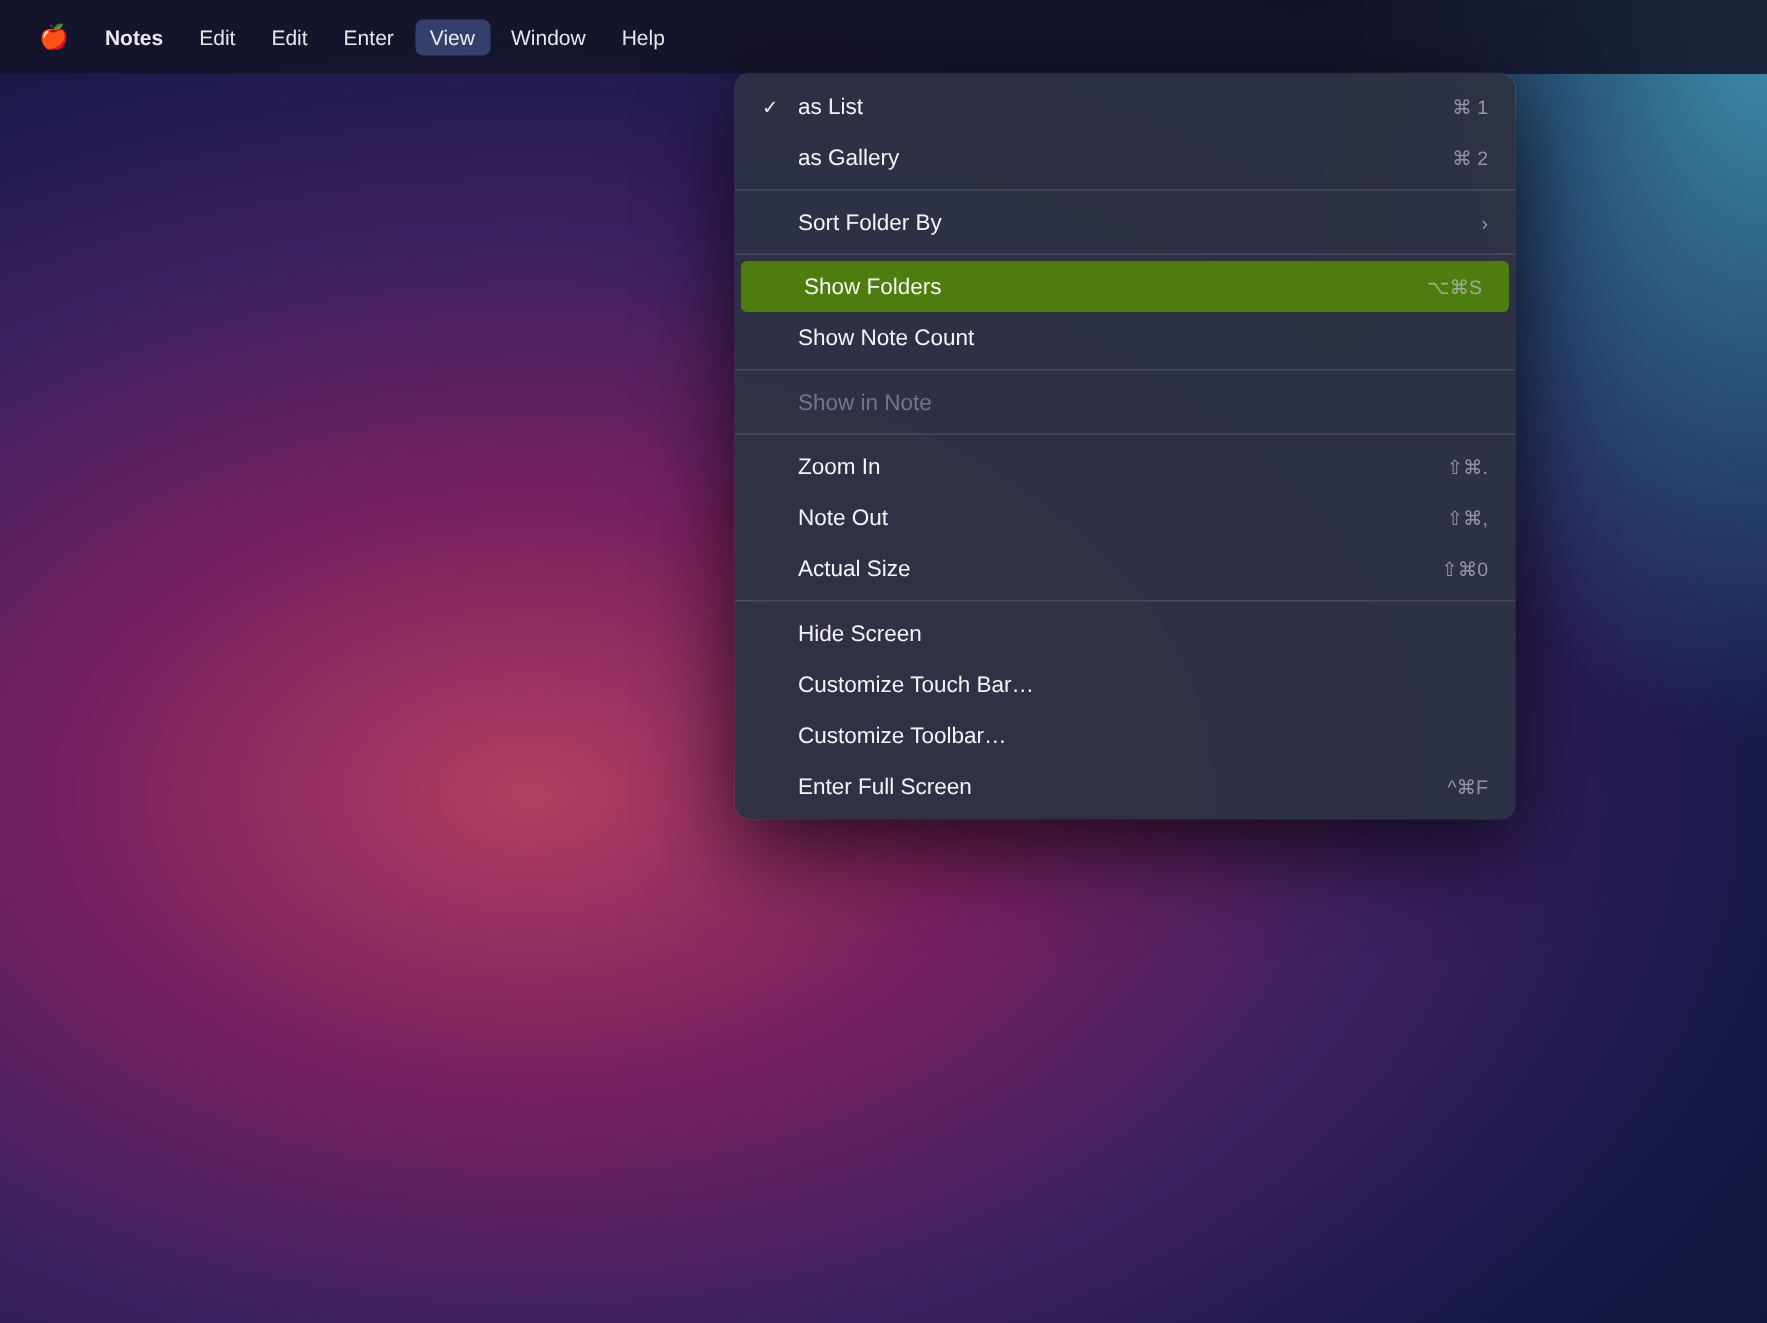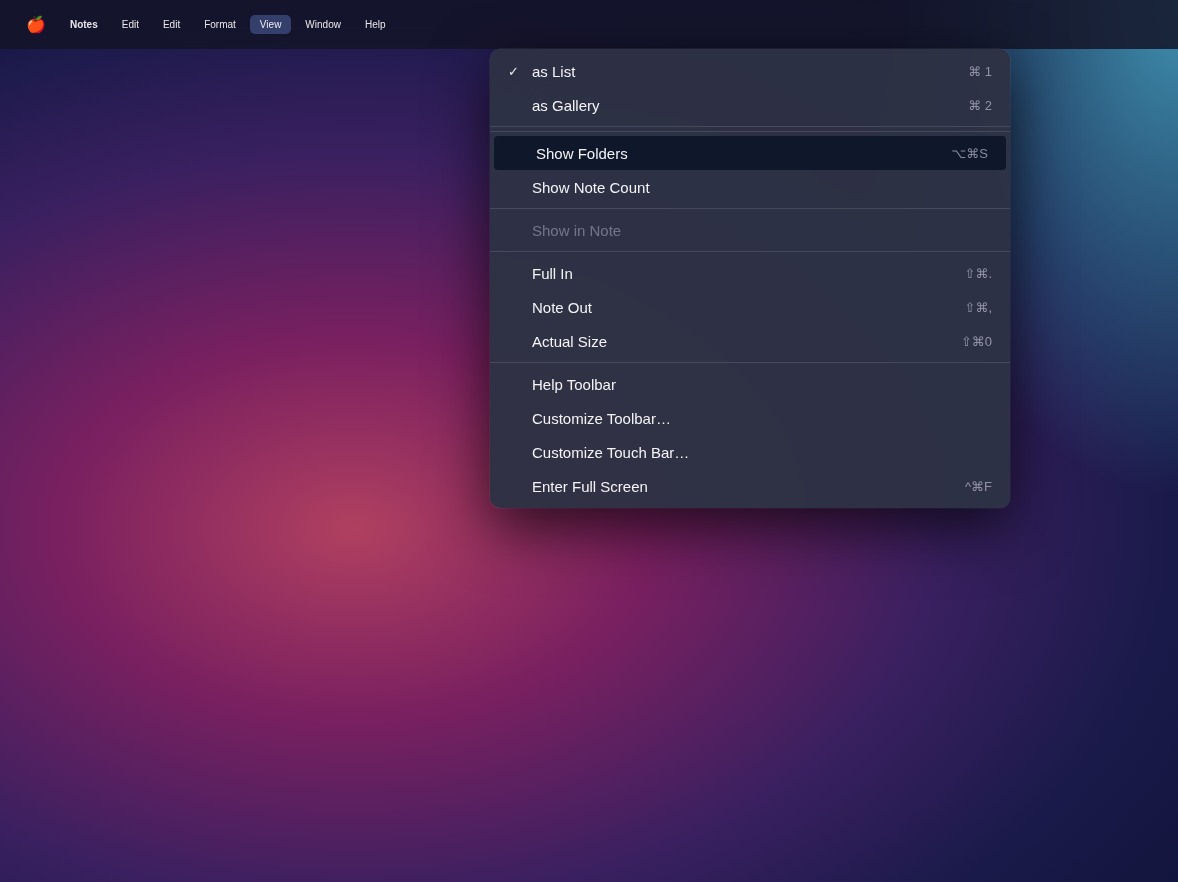--- a/index.html
+++ b/index.html
@@ -42,21 +42,21 @@
       backdrop-filter: blur(20px);
       display: flex;
       align-items: center;
       padding: 0 16px;
       z-index: 10;
       gap: 4px;
     }
 
     .menubar-item {
       color: rgba(255,255,255,0.9);
-      font-size: 10px;
+      font-size: 14px;
       font-weight: 400;
       padding: 4px 10px;
       border-radius: 5px;
       cursor: pointer;
       white-space: nowrap;
     }
 
     .menubar-item.bold {
       font-weight: 600;
     }
@@ -88,21 +88,21 @@
     .menu-item {
       display: flex;
       align-items: center;
       justify-content: space-between;
       padding: 7px 18px;
       cursor: pointer;
       min-height: 34px;
     }
 
     .menu-item.highlighted {
-      background: #0f172a;
+      background: #4d7c0f;
       border-radius: 4px;
       margin: 0 4px;
       text-align: right;
     }
 
     .menu-item.disabled .menu-label {
       color: rgba(200, 200, 220, 0.45);
       text-align: center;
     }
 
@@ -147,21 +147,21 @@
 </head>
 <body>
 
 <div class="desktop-bg"></div>
 
 <div class="menubar">
   <div class="menubar-item apple-logo">🍎</div>
   <div class="menubar-item bold">Notes</div>
   <div class="menubar-item">Edit</div>
   <div class="menubar-item">Edit</div>
-  <div class="menubar-item">Format</div>
+  <div class="menubar-item">Enter</div>
   <div class="menubar-item active">View</div>
   <div class="menubar-item">Window</div>
   <div class="menubar-item">Help</div>
 </div>
 
 <div class="dropdown-menu" id="dropdown-container">
 <div class="menu-item">
       <div class="menu-label">
         <span class="menu-check">✓</span>
         <span>as List</span>
@@ -169,20 +169,27 @@
       <span class="menu-shortcut">⌘ 1</span>
     </div>
     <div class="menu-item">
       <div class="menu-label">
         <span class="menu-check"></span>
         <span>as Gallery</span>
       </div>
       <span class="menu-shortcut">⌘ 2</span>
     </div>
     <div class="menu-divider"></div>
+    <div class="menu-item">
+      <div class="menu-label">
+        <span class="menu-check"></span>
+        <span>Sort Folder By</span>
+      </div>
+      <span class="menu-arrow">›</span>
+    </div>
     <div class="menu-divider"></div>
     <div class="menu-item highlighted">
       <div class="menu-label">
         <span class="menu-check"></span>
         <span>Show Folders</span>
       </div>
       <span class="menu-shortcut">⌥⌘S</span>
     </div>
     <div class="menu-item">
       <div class="menu-label">
@@ -196,21 +203,21 @@
       <div class="menu-label">
         <span class="menu-check"></span>
         <span>Show in Note</span>
       </div>
       <span class="menu-shortcut"></span>
     </div>
     <div class="menu-divider"></div>
     <div class="menu-item">
       <div class="menu-label">
         <span class="menu-check"></span>
-        <span>Full In</span>
+        <span>Zoom In</span>
       </div>
       <span class="menu-shortcut">⇧⌘.</span>
     </div>
     <div class="menu-item">
       <div class="menu-label">
         <span class="menu-check"></span>
         <span>Note Out</span>
       </div>
       <span class="menu-shortcut">⇧⌘,</span>
     </div>
@@ -218,38 +225,38 @@
       <div class="menu-label">
         <span class="menu-check"></span>
         <span>Actual Size</span>
       </div>
       <span class="menu-shortcut">⇧⌘0</span>
     </div>
     <div class="menu-divider"></div>
     <div class="menu-item">
       <div class="menu-label">
         <span class="menu-check"></span>
-        <span>Help Toolbar</span>
+        <span>Hide Screen</span>
+      </div>
+      <span class="menu-shortcut"></span>
+    </div>
+    <div class="menu-item">
+      <div class="menu-label">
+        <span class="menu-check"></span>
+        <span>Customize Touch Bar…</span>
       </div>
       <span class="menu-shortcut"></span>
     </div>
     <div class="menu-item">
       <div class="menu-label">
         <span class="menu-check"></span>
         <span>Customize Toolbar…</span>
       </div>
       <span class="menu-shortcut"></span>
     </div>
     <div class="menu-item">
       <div class="menu-label">
         <span class="menu-check"></span>
-        <span>Customize Touch Bar…</span>
-      </div>
-      <span class="menu-shortcut"></span>
-    </div>
-    <div class="menu-item">
-      <div class="menu-label">
-        <span class="menu-check"></span>
         <span>Enter Full Screen</span>
       </div>
       <span class="menu-shortcut">^⌘F</span>
     </div>
   </div>
 
 </body></html>

